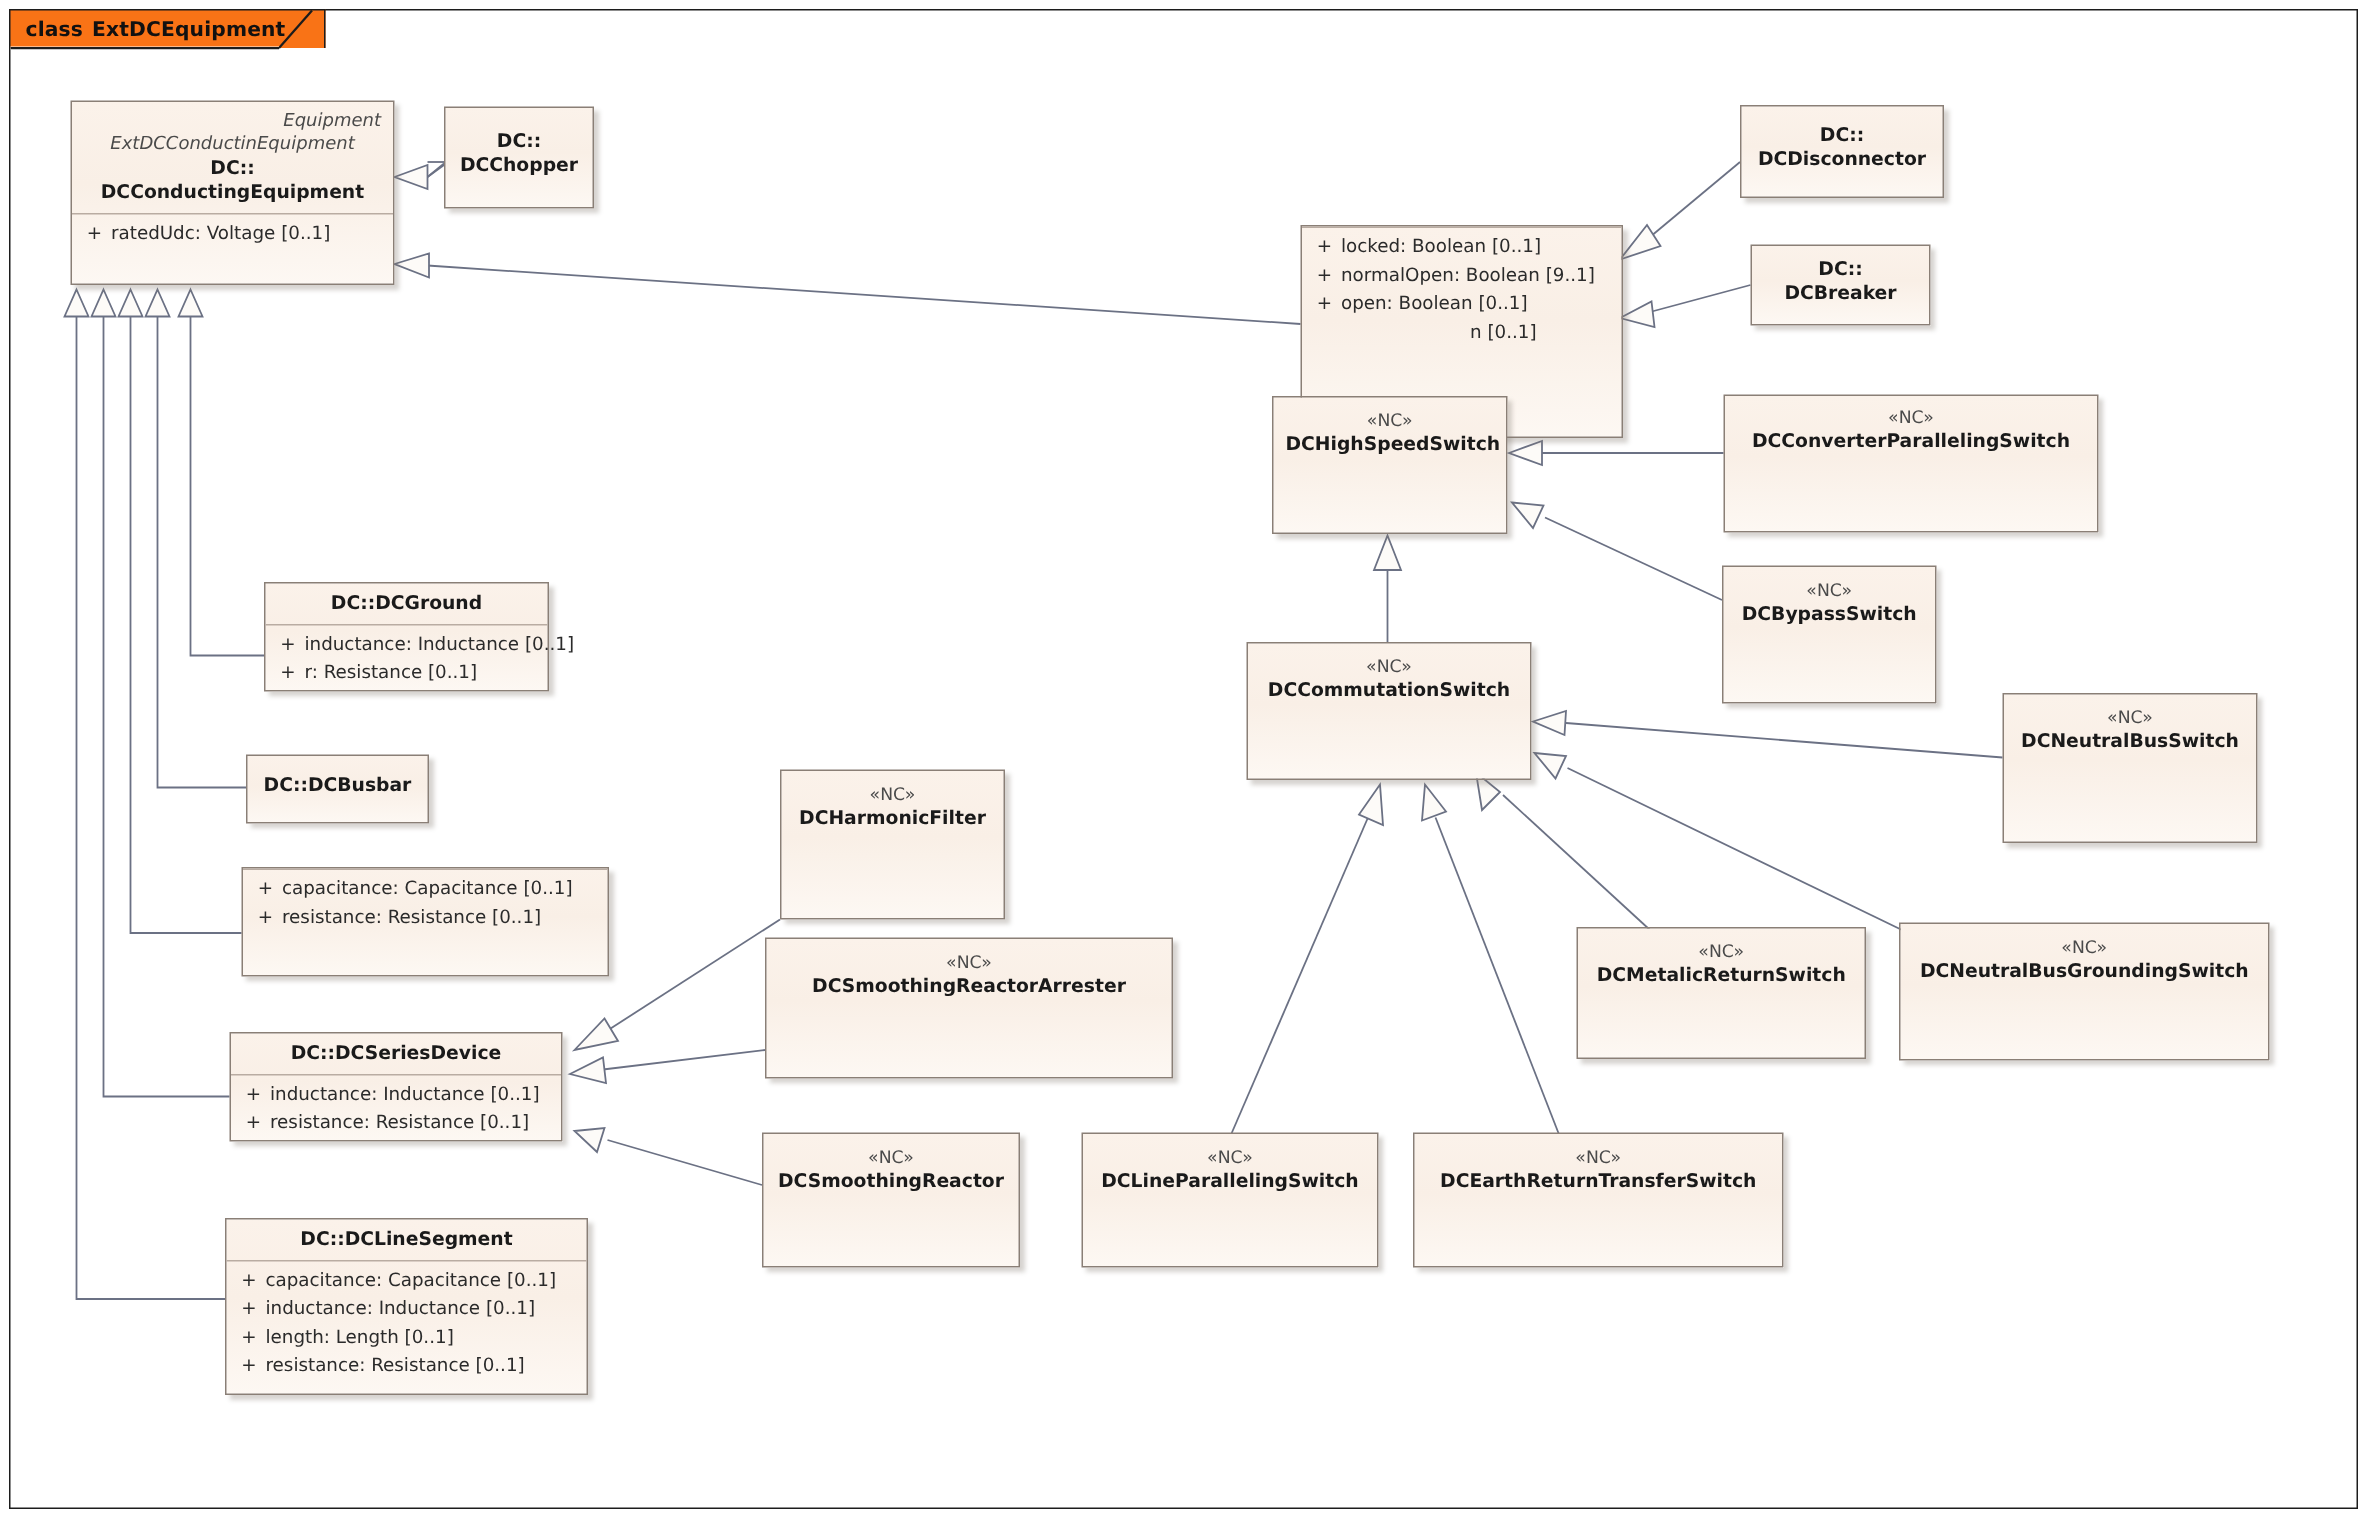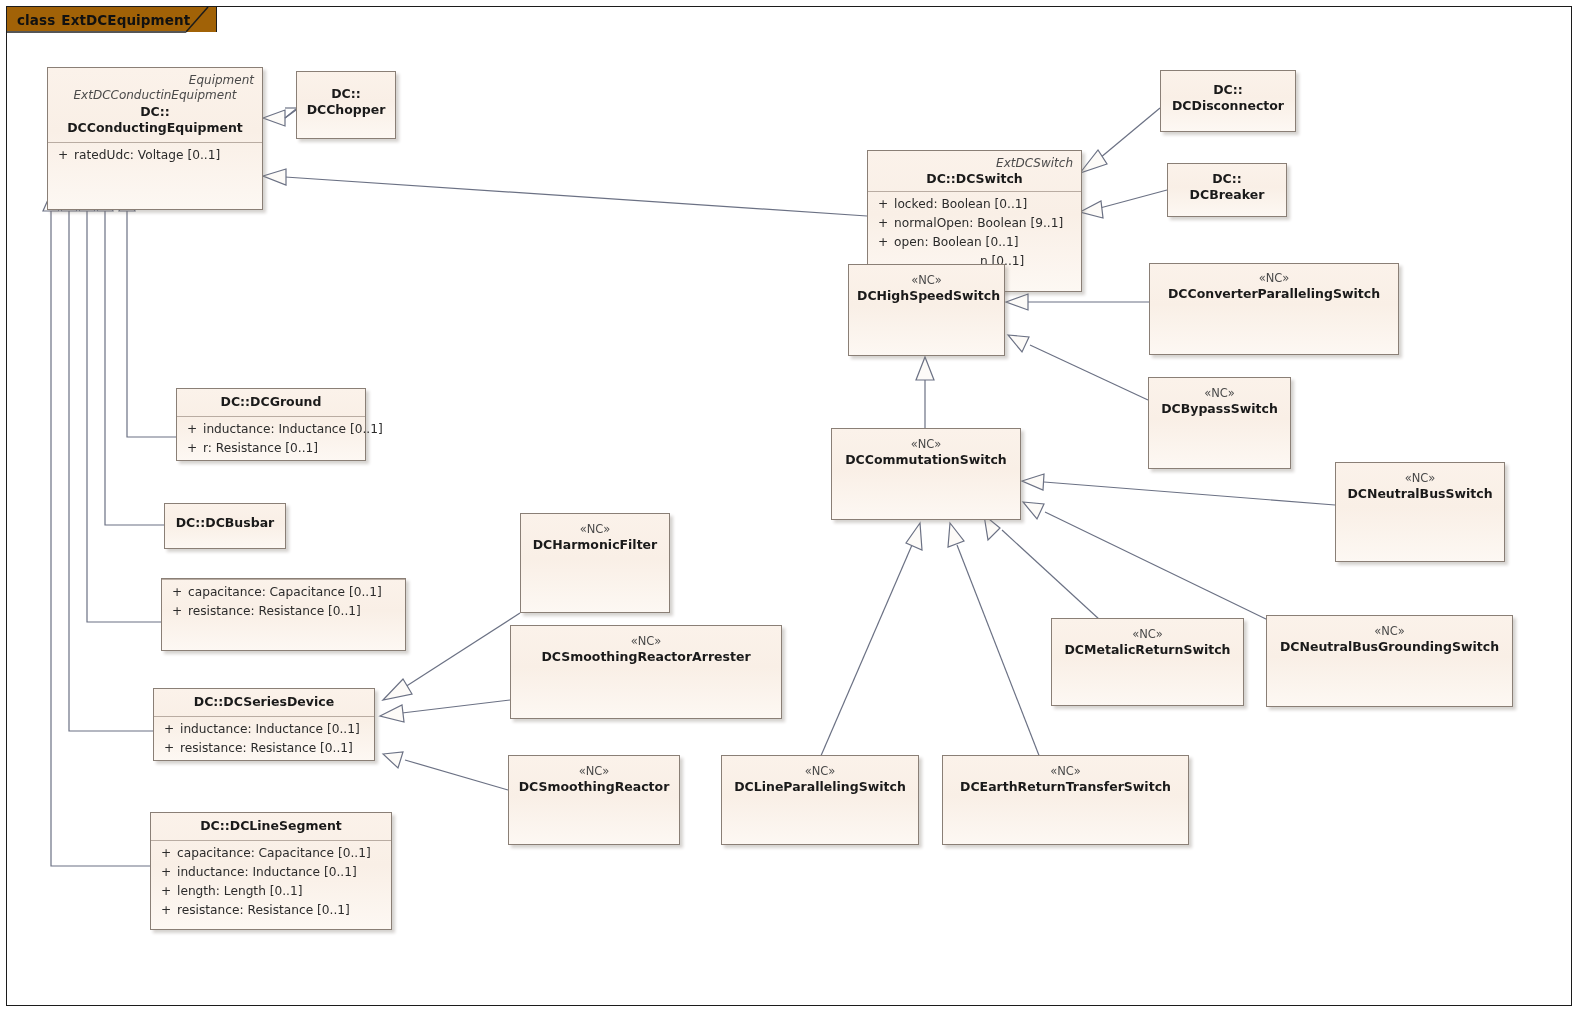--- a/index.html
+++ b/index.html
@@ -4,21 +4,21 @@
 <title>ExtDCEquipment Class Diagram</title>
 <style>
   html,body{margin:0;padding:0;background:#ffffff;}
   body{font-family:"DejaVu Sans","Liberation Sans",sans-serif;}
   #canvas{position:relative;width:1580px;height:1014px;background:#ffffff;overflow:hidden;}
 
   
   .frame{position:absolute;left:6px;top:6px;width:1566px;height:1000px;
          border:1.5px solid #1c1c1c;box-sizing:border-box;background:#fff;}
   .frame-tab{position:absolute;left:6px;top:6px;height:26px;
-             border:1.5px solid #1c1c1c;border-bottom:none;background:#a16207;
+             border:1.5px solid #1c1c1c;border-bottom:none;background:#f97316;
              box-sizing:border-box;display:flex;align-items:center;
              padding:0 26px 0 10px;font-size:13.5px;font-weight:bold;color:#111;
              letter-spacing:.1px;z-index:5;}
   .frame-tab .kw{font-weight:bold;margin-right:6px;}
   .tab-slant{position:absolute;top:6px;height:26px;width:22px;overflow:hidden;z-index:6;}
 
   
   .cls{position:absolute;box-sizing:border-box;
        border:1px solid #8a7f76;
        background:linear-gradient(180deg,#fbf2ea 0%,#f9efe6 45%,#fdf8f3 100%);
@@ -119,21 +119,21 @@
     <line x1="520" y1="613" x2="405" y2="687"></line>
     <polygon class="arrow" points="383,700 403,679 412,694"></polygon>
 
     <line x1="510" y1="700" x2="402" y2="713"></line>
     <polygon class="arrow" points="380,716 402,705 404,722"></polygon>
 
     <line x1="508" y1="790" x2="405" y2="760"></line>
     <polygon class="arrow" points="383,754 403,752 398,768"></polygon>
   </svg>
 
-  <div class="cls z-mid" style="left:47px;top:67px;width:216px;height:143px;">
+  <div class="cls z-mid" style="left:47px;top:67px;width:216px;height:123px;">
     <div class="hdr">
       <span class="ital right">Equipment</span>
       <span class="ital">ExtDCConductinEquipment</span>
       <span class="nm">DC::</span>
       <span class="nm">DCConductingEquipment</span>
     </div>
     <div class="sep attrs">
       <div class="attr">
         <span class="vis">+</span>
         <span class="txt">ratedUdc: Voltage [0..1]</span>
@@ -142,24 +142,20 @@
   </div>
 
   <div class="cls z-mid" style="left:296px;top:71px;width:100px;height:68px;">
     <div class="hdr" style="padding-top:14px;">
       <span class="nm">DC::</span>
       <span class="nm">DCChopper</span>
     </div>
   </div>
 
   <div class="cls z-low" style="left:867px;top:150px;width:215px;height:142px;">
-    <div class="hdr" style="padding-bottom:4px;">
-      <span class="ital right">ExtDCSwitch</span>
-      <span class="nm">DC::DCSwitch</span>
-    </div>
     <div class="sep attrs">
       <div class="attr">
         <span class="vis">+</span>
         <span class="txt">locked: Boolean [0..1]</span>
       </div>
       <div class="attr">
         <span class="vis">+</span>
         <span class="txt">normalOpen: Boolean [9..1]</span>
       </div>
       <div class="attr">

